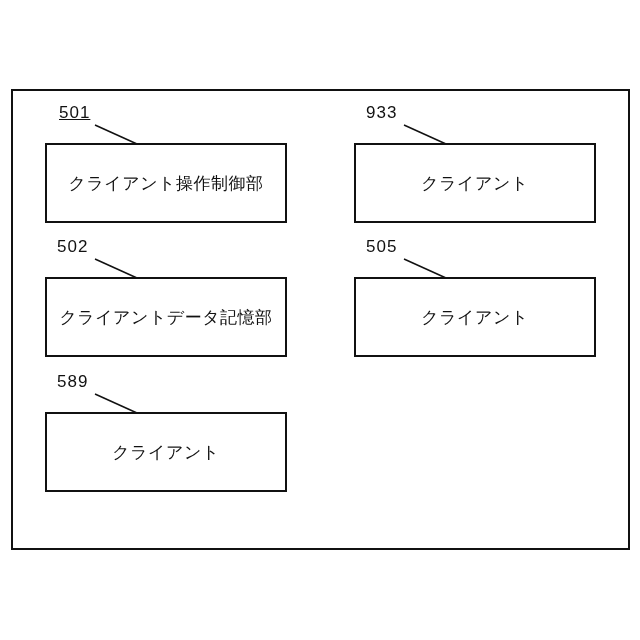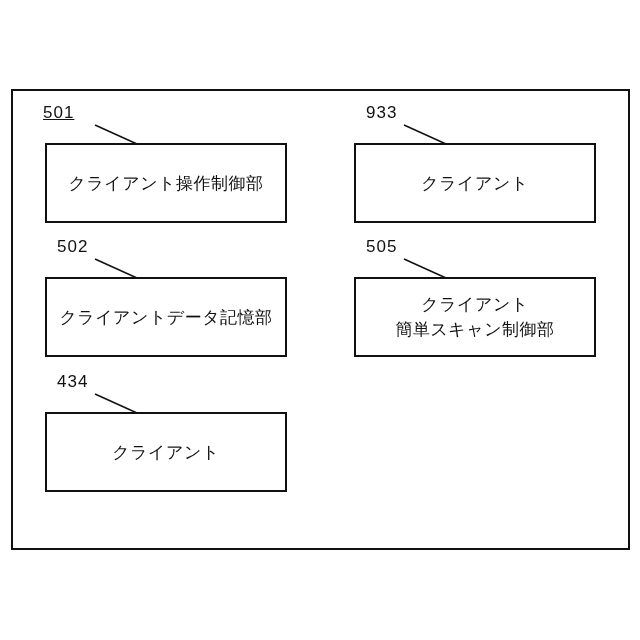--- a/index.html
+++ b/index.html
@@ -53,21 +53,21 @@
   .b503 { left: 45px;  top: 412px; }
   .b504 { left: 354px; top: 143px; }
   .b505 { left: 354px; top: 277px; }
 
   .ref-num {
     position: absolute;
     font-size: 17px;
     line-height: 20px;
     letter-spacing: 1px;
   }
-  .n501 { left: 43px;  top: 103px; text-decoration: underline; }
+  .n501 { left: 59px;  top: 103px; text-decoration: underline; }
   .n502 { left: 57px;  top: 237px; }
   .n503 { left: 57px;  top: 372px; }
   .n504 { left: 366px; top: 103px; }
   .n505 { left: 366px; top: 237px; text-align: right; }
 
   svg.leader-layer {
     position: absolute;
     left: 0;
     top: 0;
     pointer-events: none;
@@ -75,21 +75,21 @@
 </style>
 </head>
 <body>
 
 <div class="canvas">
 
   <div class="outer-frame"></div>
 
   <div class="ref-num n501">501</div>
   <div class="ref-num n502">502</div>
-  <div class="ref-num n503">434</div>
+  <div class="ref-num n503">589</div>
   <div class="ref-num n504">933</div>
   <div class="ref-num n505">505</div>
 
   <svg class="leader-layer" width="640" height="640" viewBox="0 0 640 640">
     <line x1="95" y1="125" x2="137" y2="144" stroke="#111111" stroke-width="1.5"></line>
     <line x1="95" y1="259" x2="137" y2="278" stroke="#111111" stroke-width="1.5"></line>
     <line x1="95" y1="394" x2="137" y2="413" stroke="#111111" stroke-width="1.5"></line>
     <line x1="404" y1="125" x2="446" y2="144" stroke="#111111" stroke-width="1.5"></line>
     <line x1="404" y1="259" x2="446" y2="278" stroke="#111111" stroke-width="1.5"></line>
   </svg>
@@ -116,17 +116,16 @@
 
   <div class="box b504">
     <div class="box-text">
       <span>クライアント</span>
     </div>
   </div>
 
   <div class="box b505">
     <div class="box-text">
       <span>クライアント</span>
-      <span>簡単スキャン制御部</span>
     </div>
   </div>
 
 </div>
 
 </body></html>

